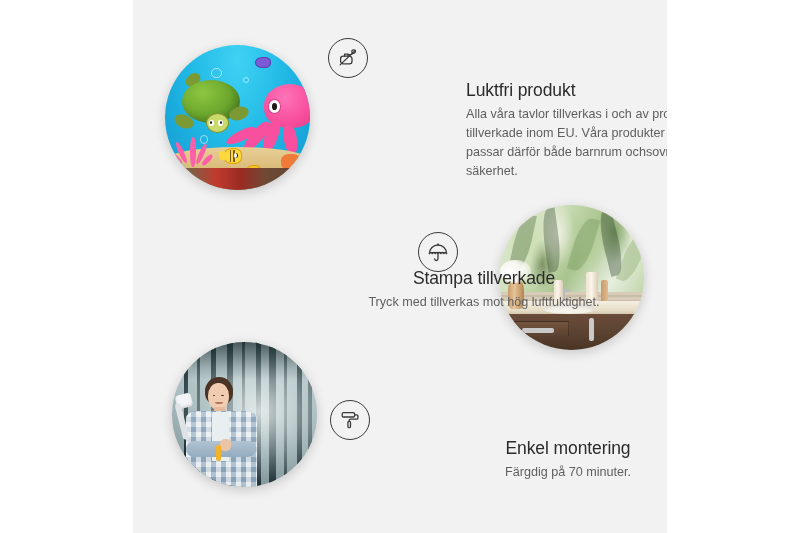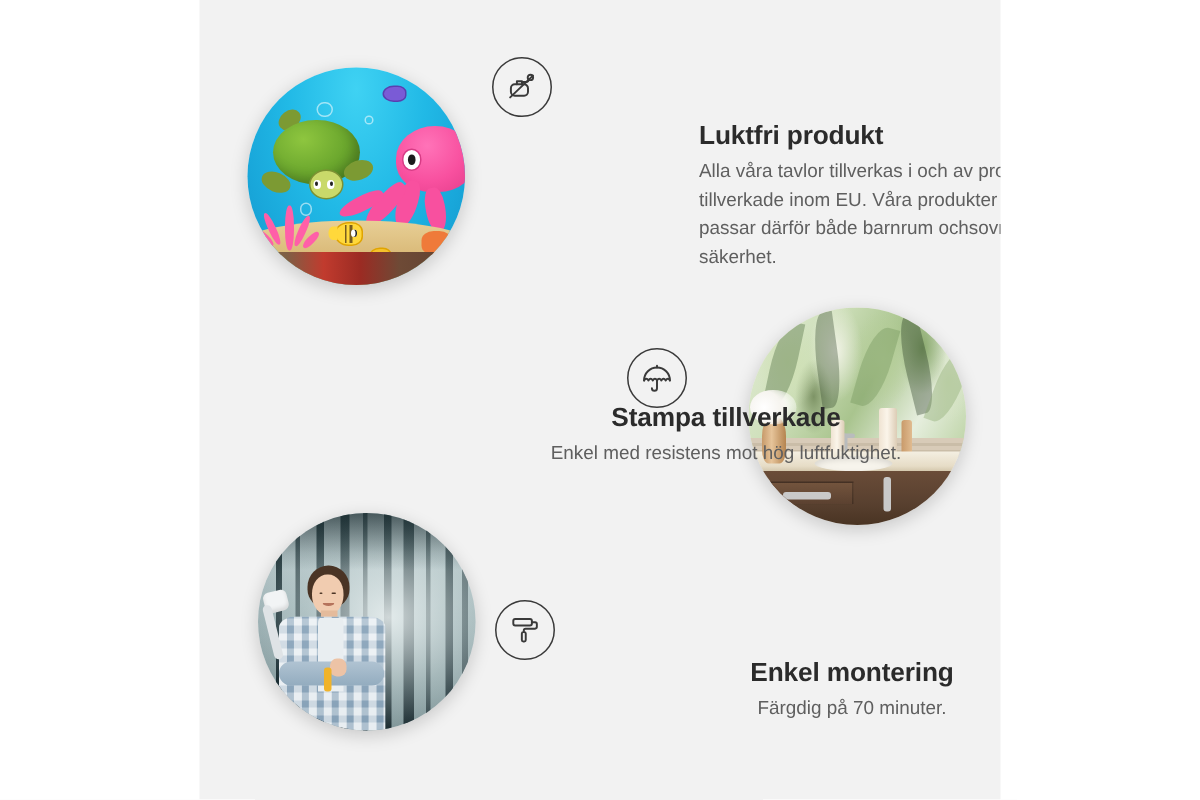--- a/index.html
+++ b/index.html
@@ -245,21 +245,21 @@
     border:1.6px solid #3a3a3a;
     border-radius:50%;
     display:flex; align-items:center; justify-content:center;
   }
   .icon-circle svg{ display:block; }
 
   
   .block { position:absolute; }
   .b-title{
     font-size:17.5px;
-    font-weight:bold;
+    font-weight:normal;
     color:#2b2b2b;
     letter-spacing:-0.1px;
     line-height:1.25;
   }
   .b-body{
     font-size:12.6px;
     color:#5f5f5f;
     line-height:1.52;
     margin-top:3px;
   }
@@ -357,21 +357,21 @@
       <svg width="24" height="24" viewBox="0 0 24 24" fill="none" stroke="#3a3a3a" stroke-width="1.3" stroke-linecap="round" stroke-linejoin="round">
         <path d="M3.4 13.6a8.6 8.6 0 0 1 17.2 0"></path>
         <path d="M3.4 13.6c.9-1.5 2.0-1.5 2.9 0 .9-1.5 2.0-1.5 2.9 0 .9-1.5 2.0-1.5 2.8 0 .9-1.5 2.0-1.5 2.9 0 .9-1.5 2.0-1.5 2.9 0 .9-1.5 2.0-1.5 2.8 0"></path>
         <path d="M12 13.6v5.2a1.7 1.7 0 0 1-3.4 0"></path>
         <path d="M12 5v-1.2"></path>
       </svg>
     </div>
 
     <div class="block" id="b2">
       <div class="b-title">Stampa tillverkade</div>
-      <div class="b-body">Enkel med resistens mot hög luftfuktighet.</div>
+      <div class="b-body">Tryck med tillverkas mot hög luftfuktighet.</div>
     </div>
 
     <div class="disc forest" style="left:39px; top:342px; width:145px; height:145px;">
       <div class="art">
         <div class="trunk a"></div>
         <div class="trunk b"></div>
         <div class="trunk c"></div>
         <div class="trunk d"></div>
         <div class="trunk e"></div>
         <div class="trunk f"></div>

